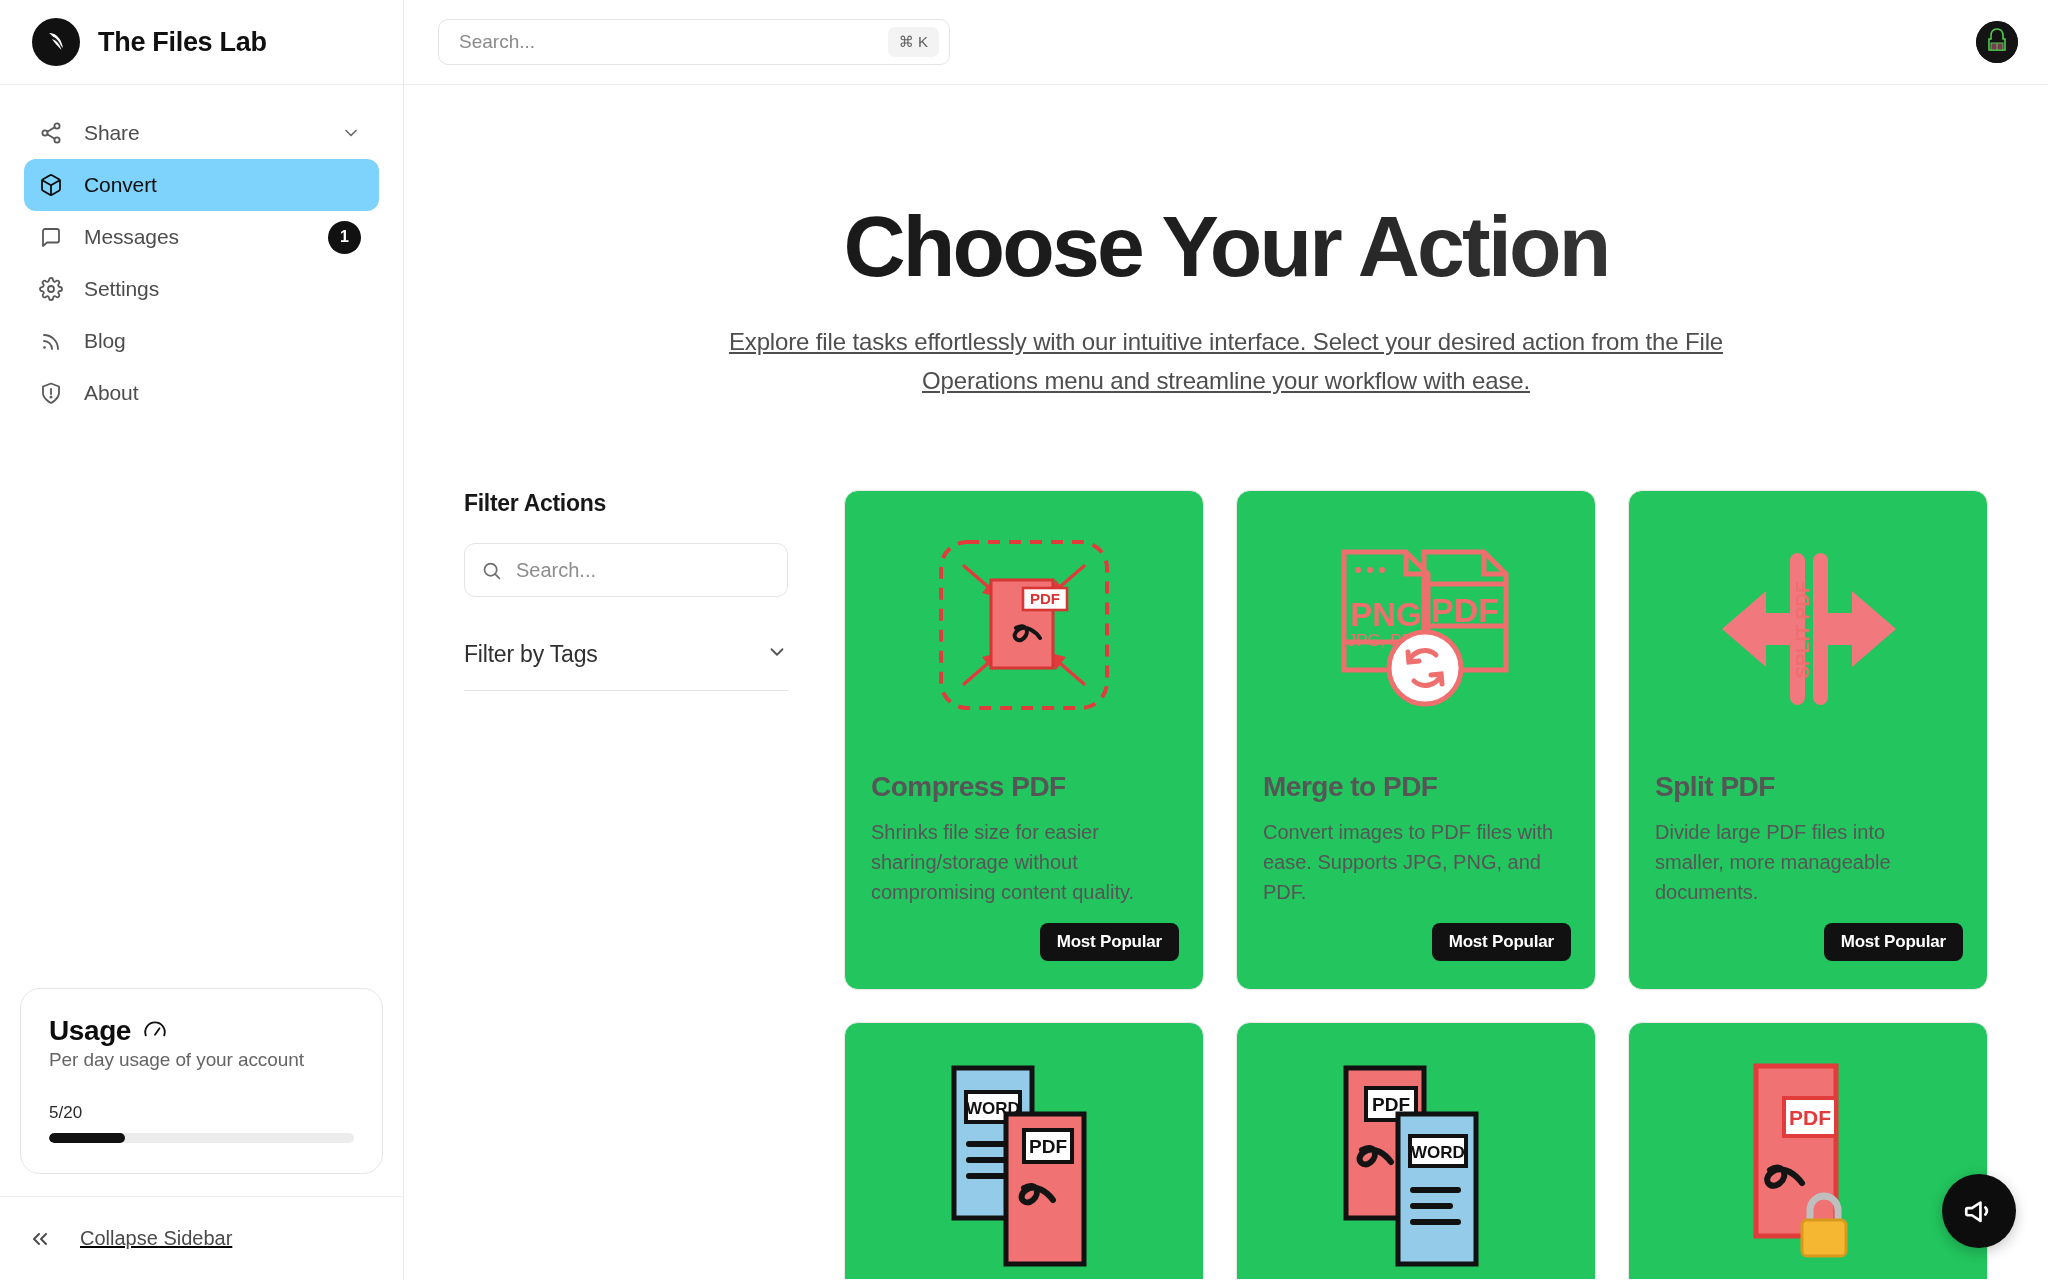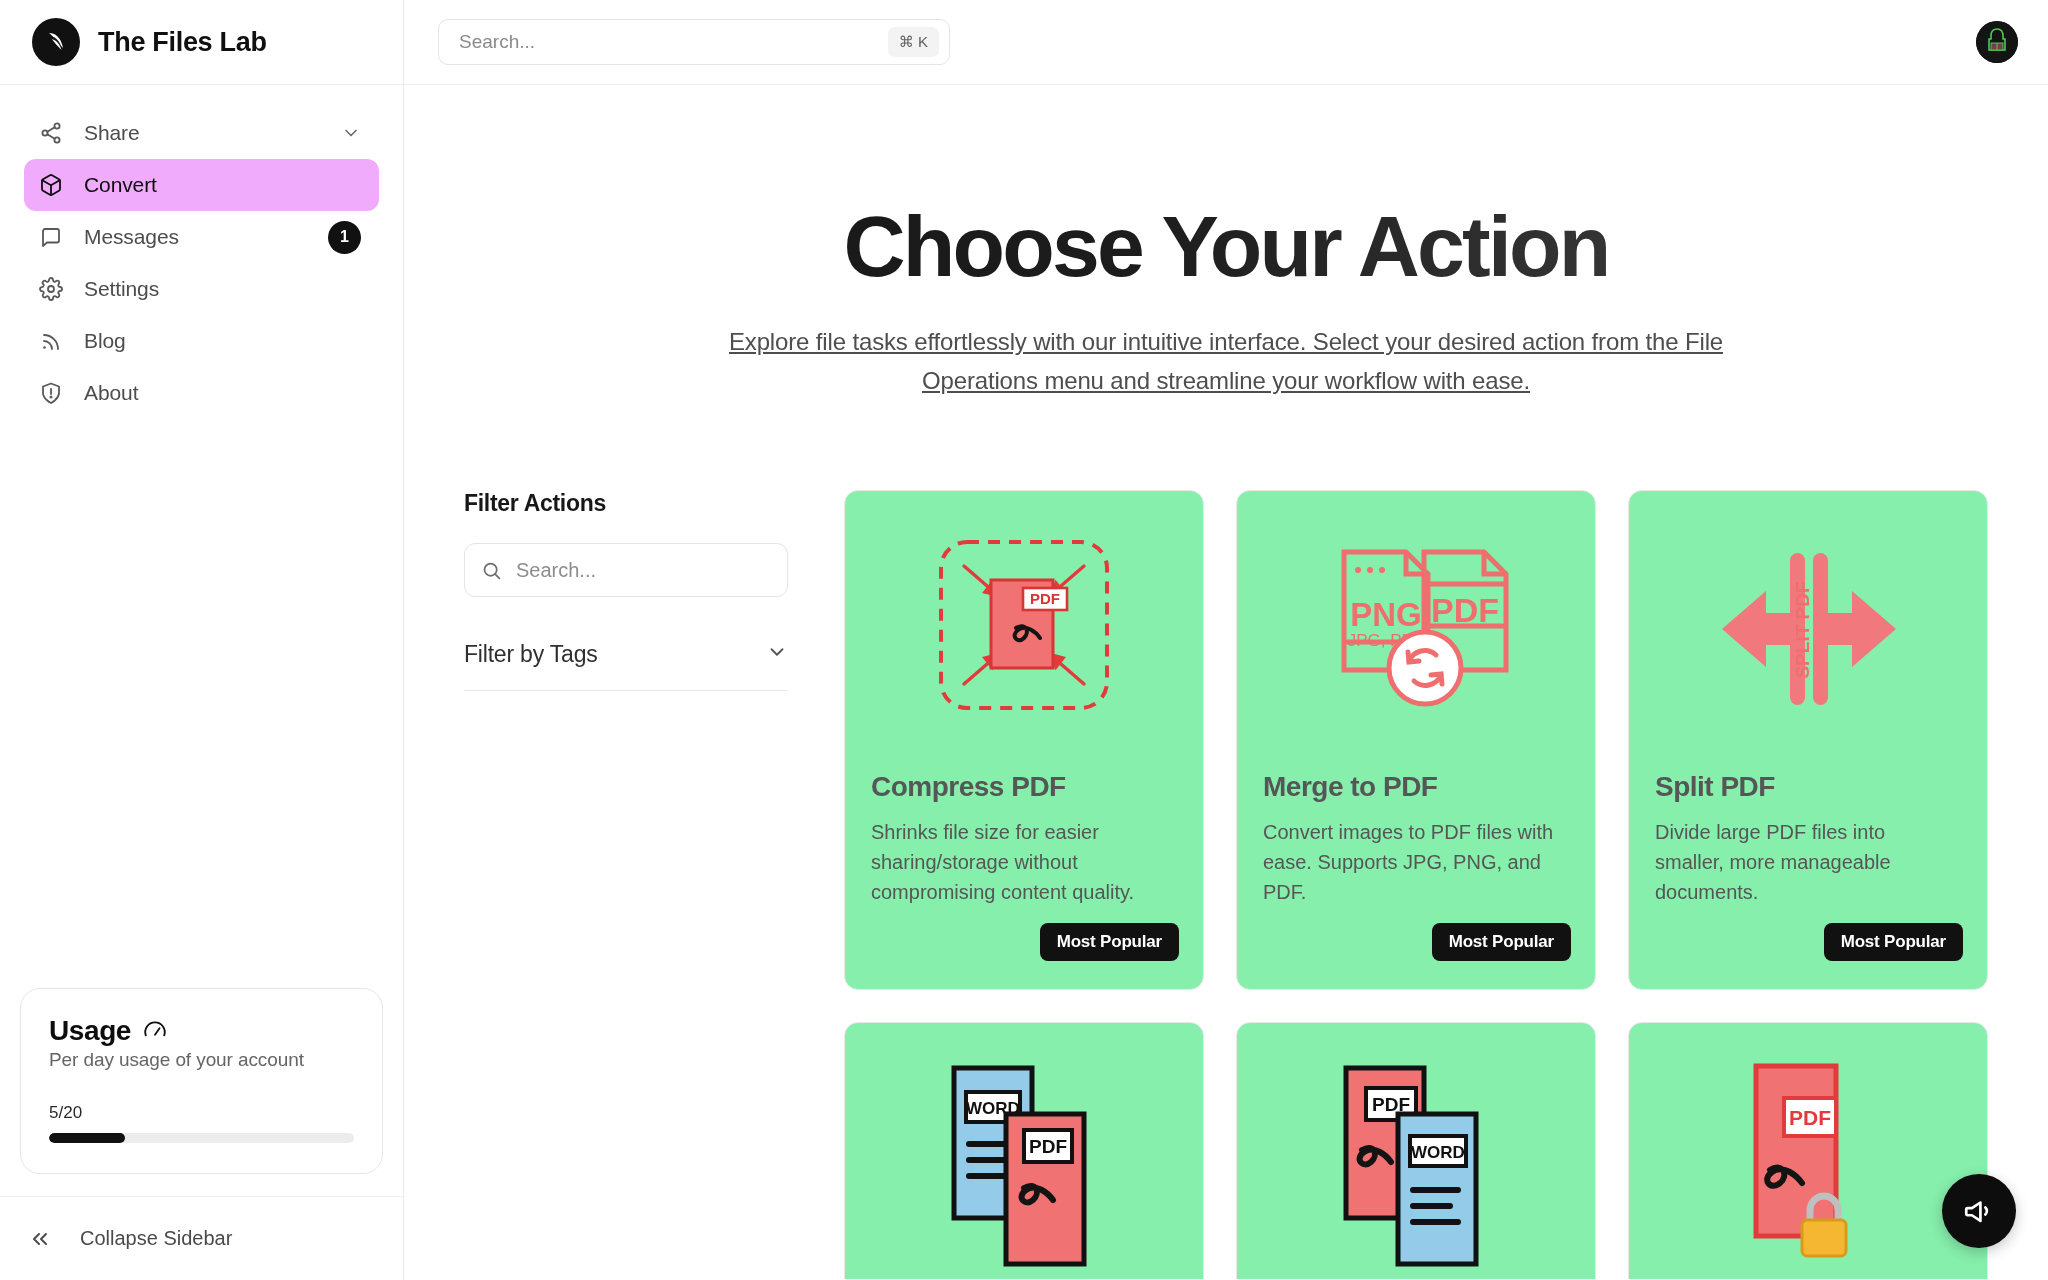--- a/index.html
+++ b/index.html
@@ -43,21 +43,21 @@
     height: 52px; border-radius: 12px;
     padding: 0 14px; gap: 20px;
     cursor: pointer; position: relative; justify-content: flex-end;
   }
   .nav-item .nav-icon {
     width: 26px; height: 26px; flex: 0 0 26px;
     display: flex; align-items: center; justify-content: center;
     color: #595959;
   }
   .nav-label { font-size: 21px; color: #4d4d4d; flex: 1; letter-spacing: -0.1px; }
-  .nav-item.active { background: #f0abfc; }
+  .nav-item.active { background: #7dd3fc; }
   .nav-item.active .nav-label { color: #0e0e0e; font-weight: 500; }
   .nav-item.active .nav-icon { color: #0e0e0e; }
   .nav-badge {
     min-width: 33px; height: 33px; border-radius: 50%;
     background: #111111; color: #fff;
     font-size: 16px; font-weight: 700;
     display: flex; align-items: center; justify-content: center;
     margin-right: 4px;
   }
   .nav-chevron { color: #6b6b6b; display: flex; align-items: center; margin-right: 4px; }
@@ -81,20 +81,21 @@
   }
   .usage-bar-fill { height: 100%; background: #111111; border-radius: 6px; }
 
   .collapse-row {
     height: 84px; flex: 0 0 84px;
     margin-top: 22px;
     border-top: 1px solid #ededed;
     display: flex; align-items: center;
     padding-left: 28px; gap: 28px;
     cursor: pointer;
+    text-decoration: underline;
   }
   .collapse-icon { color: #4c4c4c; display: flex; align-items: center; }
   .collapse-label { font-size: 20px; color: #4a4a4a; }
 
   
   .main { flex: 1 1 auto; height: 1280px; position: relative; background: #fff; overflow: hidden; }
   .topbar {
     height: 85px; border-bottom: 1px solid #ededed;
     display: flex; align-items: center;
     padding: 0 30px 0 34px; gap: 20px;
@@ -164,21 +165,21 @@
   .tags-chevron { color: #555; display: flex; }
 
   .cards-grid {
     flex: 1 1 auto;
     display: grid;
     grid-template-columns: repeat(3, 1fr);
     gap: 32px;
   }
   .card {
     border: 1px solid #e8e8e8; border-radius: 14px;
-    background: #86efac; padding: 0 0 28px 0;
+    background: #22c55e; padding: 0 0 28px 0;
     display: flex; flex-direction: column;
     height: 500px; overflow: hidden;
     cursor: pointer;
   }
   .card-art {
     height: 270px; display: flex;
     align-items: center; justify-content: center;
     padding-top: 8px;
   }
   .card-title {

